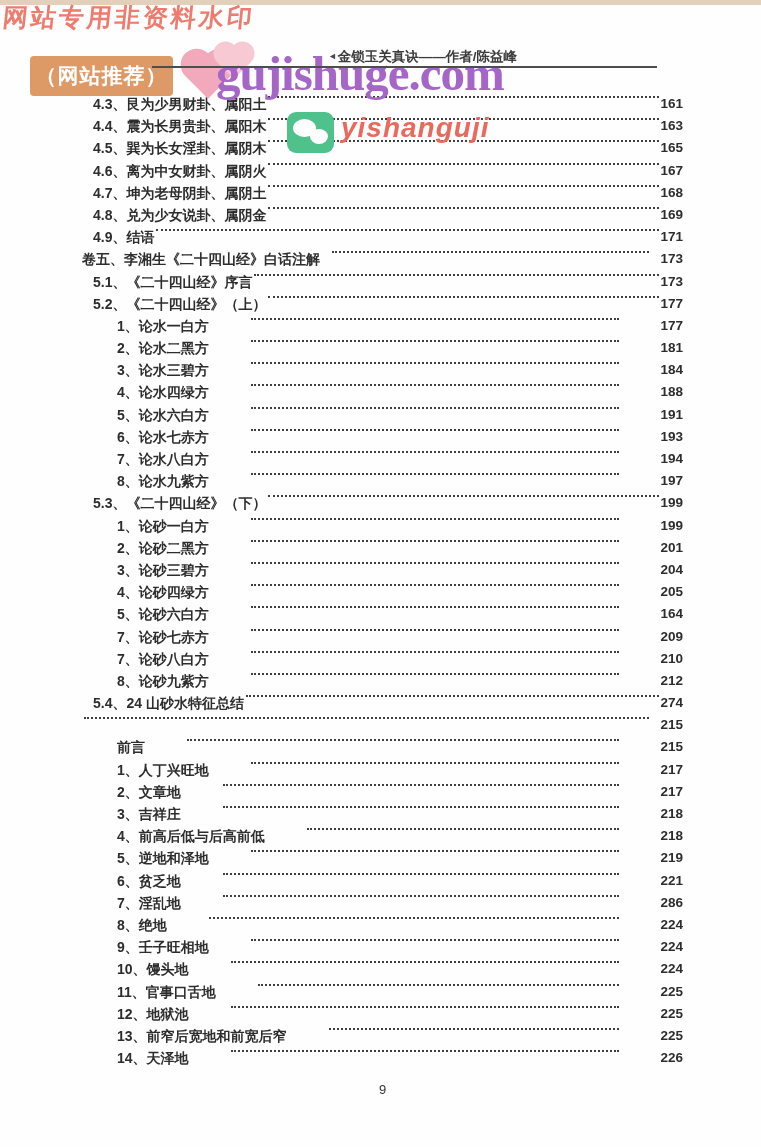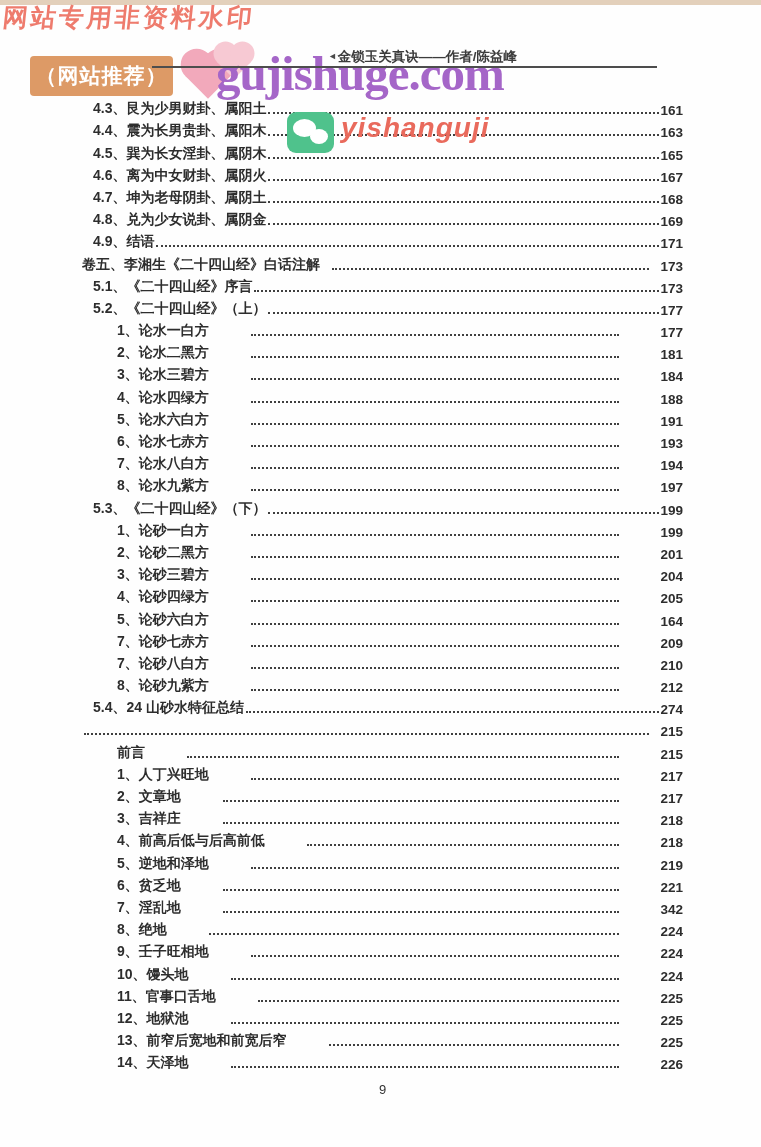--- a/index.html
+++ b/index.html
@@ -52,21 +52,21 @@
     font-weight:bold; color:var(--purple,#a566c8); letter-spacing:-1px;text-align:right;
   }
 
   .mid-brand { position:absolute; left:287px; top:112px; z-index:6; display:flex; gap:7px; }
   .chat-icon { width:47px; height:41px; background:var(--green,#4fc28c); border-radius:9px; position:relative; flex:0 0 auto; }
   .chat-icon .b1 { position:absolute; left:6px; top:7px; width:23px; height:18px; background:#ffffff; border-radius:50%; }
   .chat-icon .b2 { position:absolute; left:23px; top:17px; width:18px; height:15px; background:#ffffff; border-radius:50%; }
   .yis-text { font-size:28px; font-weight:bold; font-style:italic; color:var(--brand_red,#e96a5c); letter-spacing:1px; }
 
   .toc { position:absolute; left:82px; top:96px; width:601px; z-index:1; }
-  .toc-row { display:flex; align-items:flex-end; height:22.2px; font-size:14px; font-weight:600; color:var(--text,#2d2d2d); }
+  .toc-row { display:flex; align-items:flex-start; height:22.2px; font-size:14px; font-weight:600; color:var(--text,#2d2d2d); }
   .toc-row .label { white-space:nowrap; }
   .lvl1 { padding-left:0;gap:10px; }
   .lvl2 { padding-left:11px; }
   .lvl3 { padding-left:35px;gap:40px; }
   .leader { flex:1 1 auto; min-width:10px; border-bottom:2px dotted #3f3f3f; margin:0 1px 4px 2px; }
   .pagenum { font-size:13.5px; font-weight:700; }
 
   .footer { position:absolute; left:82px; top:1082px; width:601px; text-align:center; font-size:13px; color:#333333; }
 </style>
 </head>
@@ -310,21 +310,21 @@
 
   <div class="toc-row lvl3">
     <span class="label">6、贫乏地</span>
     <span class="leader"></span>
     <span class="pagenum">221</span>
   </div>
 
   <div class="toc-row lvl3">
     <span class="label">7、淫乱地</span>
     <span class="leader"></span>
-    <span class="pagenum">342</span>
+    <span class="pagenum">286</span>
   </div>
 
   <div class="toc-row lvl3">
     <span class="label">8、绝地</span>
     <span class="leader"></span>
     <span class="pagenum">224</span>
   </div>
 
   <div class="toc-row lvl3">
     <span class="label">9、壬子旺相地</span>

